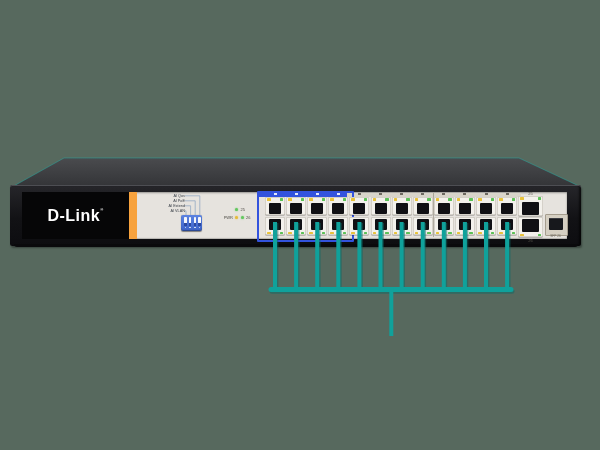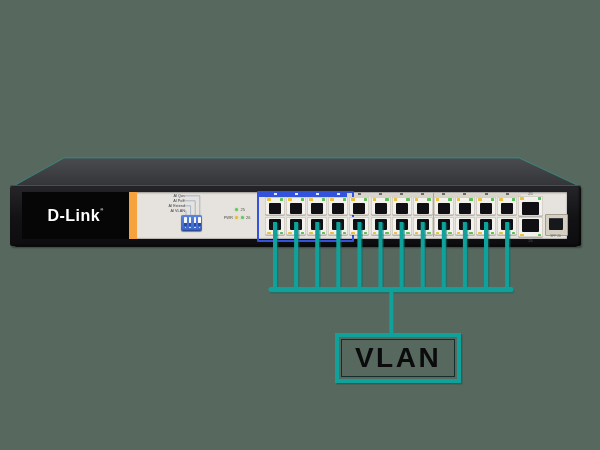--- a/index.html
+++ b/index.html
@@ -149,25 +149,20 @@
       <line x1="486" y1="222" x2="486" y2="290" stroke="#10a19b" stroke-width="4"></line>
       <line x1="507.1" y1="222" x2="507.1" y2="290" stroke="#10a19b" stroke-width="4"></line>
       <line x1="271" y1="289.5" x2="511" y2="289.5" stroke="#10a19b" stroke-width="5" stroke-linecap="round"></line>
       <line x1="391.3" y1="288" x2="391.3" y2="336" stroke="#10a19b" stroke-width="4"></line>
       <polyline points="185,195.8 199.8,195.8 199.8,215" fill="none" stroke="#93a9c4" stroke-width=".8"></polyline>
       <polyline points="185,200.8 195.20000000000002,200.8 195.20000000000002,215" fill="none" stroke="#93a9c4" stroke-width=".8"></polyline>
       <polyline points="185,205.8 190.60000000000002,205.8 190.60000000000002,215" fill="none" stroke="#93a9c4" stroke-width=".8"></polyline>
       <polyline points="185,210.8 186,210.8 186,215" fill="none" stroke="#93a9c4" stroke-width=".8"></polyline>
     </svg>
 
-  <div id="vlan-box" class="abs">
-    <div id="vlan-box-inner">
-      <span id="vlan-text">VLAN</span>
-    </div>
-  </div>
 <div class="tick" style="position: absolute; left: 273.5px; top: 193px; width: 3px; height: 2.2px; background: rgba(238, 241, 252, 0.95);"></div>
     <div class="port" style="position: absolute; left: 265px; top: 197px; width: 20px; height: 18px;">
       <div class="opening" style="left: 4px; width: 12px; height: 11px; bottom: 1.5px;"></div>
       <div class="dot dot-amber" style="left: 2px; top: 1px;"></div>
       <div class="dot dot-green" style="right: 2px; top: 1px;"></div>
     </div>
     <div class="port" style="position: absolute; left: 265px; top: 217px; width: 20px; height: 18px;">
       <div class="opening" style="left: 4px; width: 12px; height: 11px; top: 1.5px;"></div>
       <div class="dot dot-amber" style="left: 2px; bottom: 1px;"></div>
       <div class="dot dot-green" style="right: 2px; bottom: 1px;"></div>

